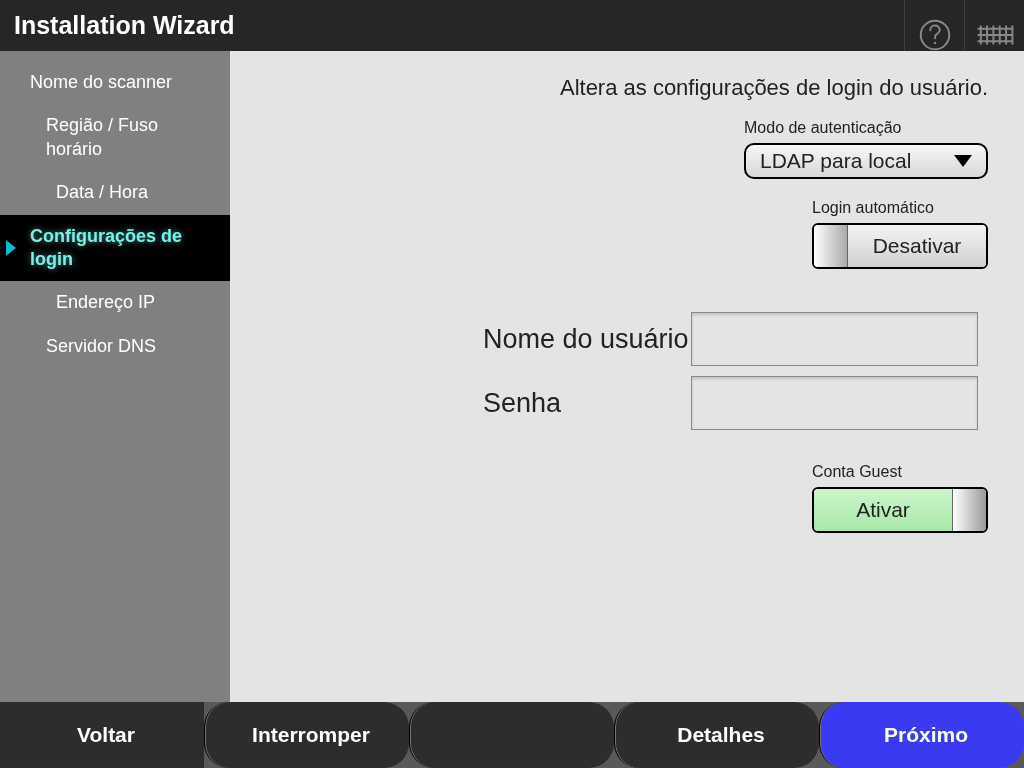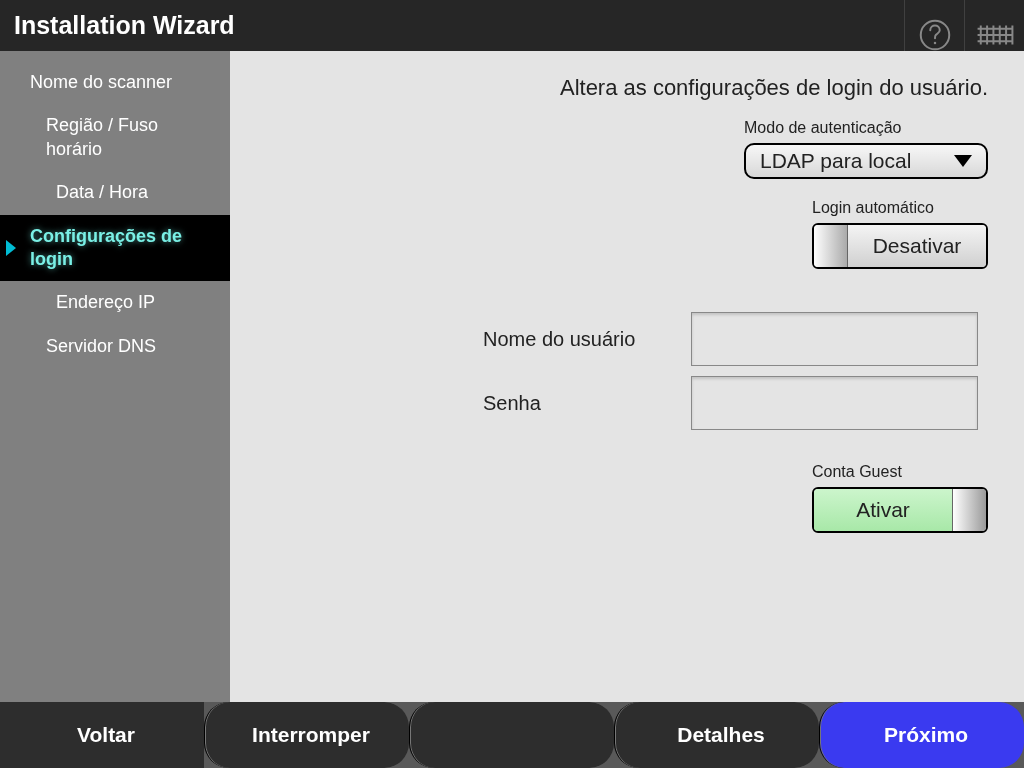--- a/index.html
+++ b/index.html
@@ -117,21 +117,21 @@
     background: linear-gradient(#ccf5cc, #a8e8a8);
   }
   .toggle.on { flex-direction: row; }
   .toggle.on .knob { order: 2; border-right: none; border-left: 1px solid #666; background: linear-gradient(to right, #fff, #999); }
 
   hr.sep { border: none; border-top: 1px solid #b0b0b0; margin: 6px 36px 16px 36px; }
 
   
   .form-rows { margin-left: 36px; margin-right: 10px; }
   .form-row { display: flex; align-items: center; margin-bottom: 10px; }
-  .form-row .flabel { width: 208px; font-size: 20px; }
+  .form-row .flabel { width: 208px; font-size: 27px; }
   .form-row .finput {
     flex: 1; height: 54px;
     background: #e4e4e4;
     border: 1px solid #888;
     box-shadow: inset 0 2px 3px rgba(0,0,0,0.15);
     font-size: 20px;
     padding: 0 10px;
   }
 
   

